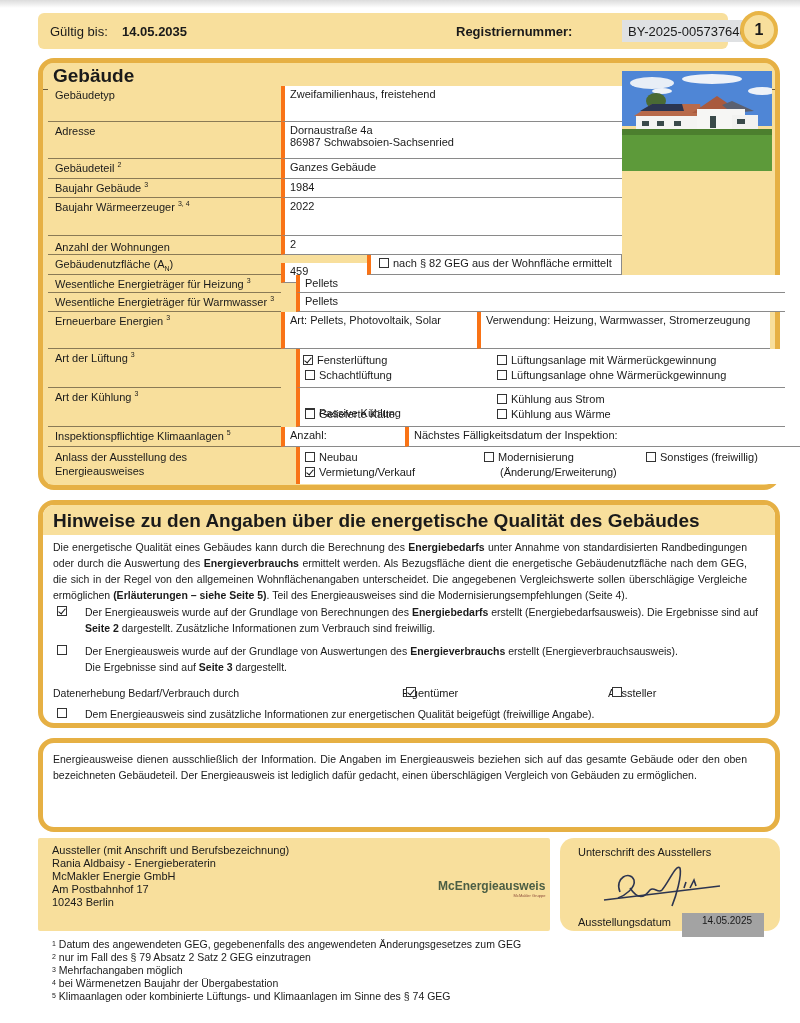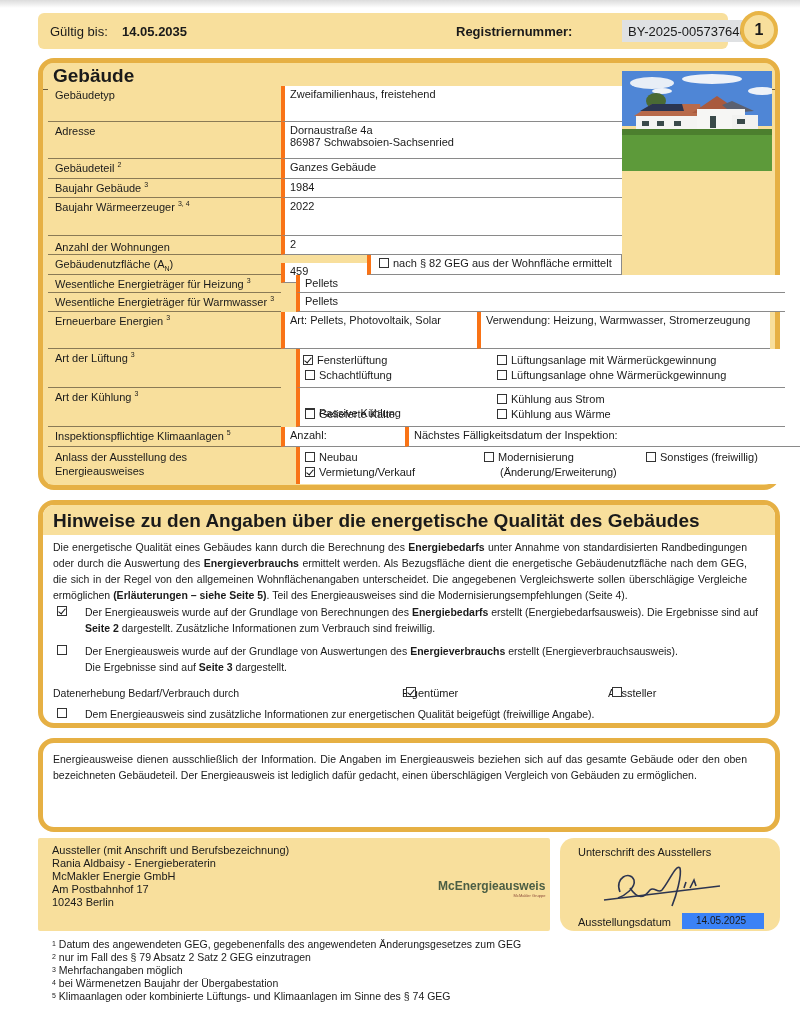--- a/index.html
+++ b/index.html
@@ -40,21 +40,21 @@
   .para { font-size: 10.5px; line-height: 16px; padding: 4px 28px 0 10px; text-align: justify; }
   .item { position: absolute; left: 10px; font-size: 10.5px; line-height: 16px; }
   .item .cb { position: absolute; left: 4px; top: 2px; }
   .item .txt { position: absolute; left: 32px; width: 690px; }
 
   
   .aus { position: absolute; left: 38px; top: 838px; width: 512px; height: 93px; background: #f8df9c; border-radius: 2px; font-size: 11px; line-height: 13px; padding: 6px 16px 0 14px; }
   .logo { position: absolute; left: 400px; top: 42px; font-weight: bold; font-size: 12px; color: #4b5e44; }
   .logo small { display: block; font-size: 4px; text-align: right; color: #8b4a3a; font-weight: normal; line-height: 5px; }
   .sig { position: absolute; left: 560px; top: 838px; width: 220px; height: 93px; background: #f8df9c; border-radius: 14px; font-size: 11px; }
-  .sig .datebox { position: absolute; left: 122px; top: 75px; width: 82px; height: 16px; background: #3b82f6; font-size: 10px; padding: 2px 0 0 14px; }
+  .sig .datebox { position: absolute; left: 122px; top: 75px; width: 82px; height: 24px; background: #a3a3a3; font-size: 10px; padding: 2px 0 0 20px; }
 
   .foot { position: absolute; left: 52px; top: 938px; font-size: 10.5px; line-height: 13px; }
   .foot sup { font-size: 7px; }
 </style>
 </head>
 <body>
 
 <div class="topshade"></div>
 
 <div class="hdr">

